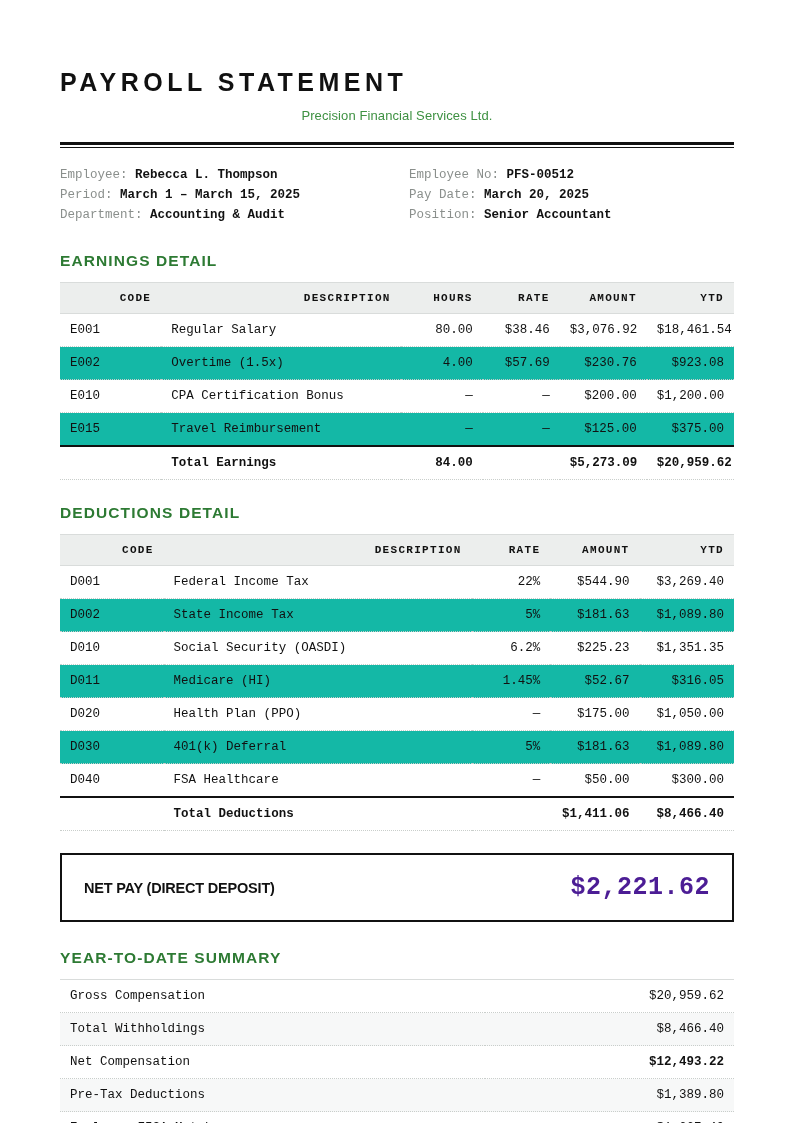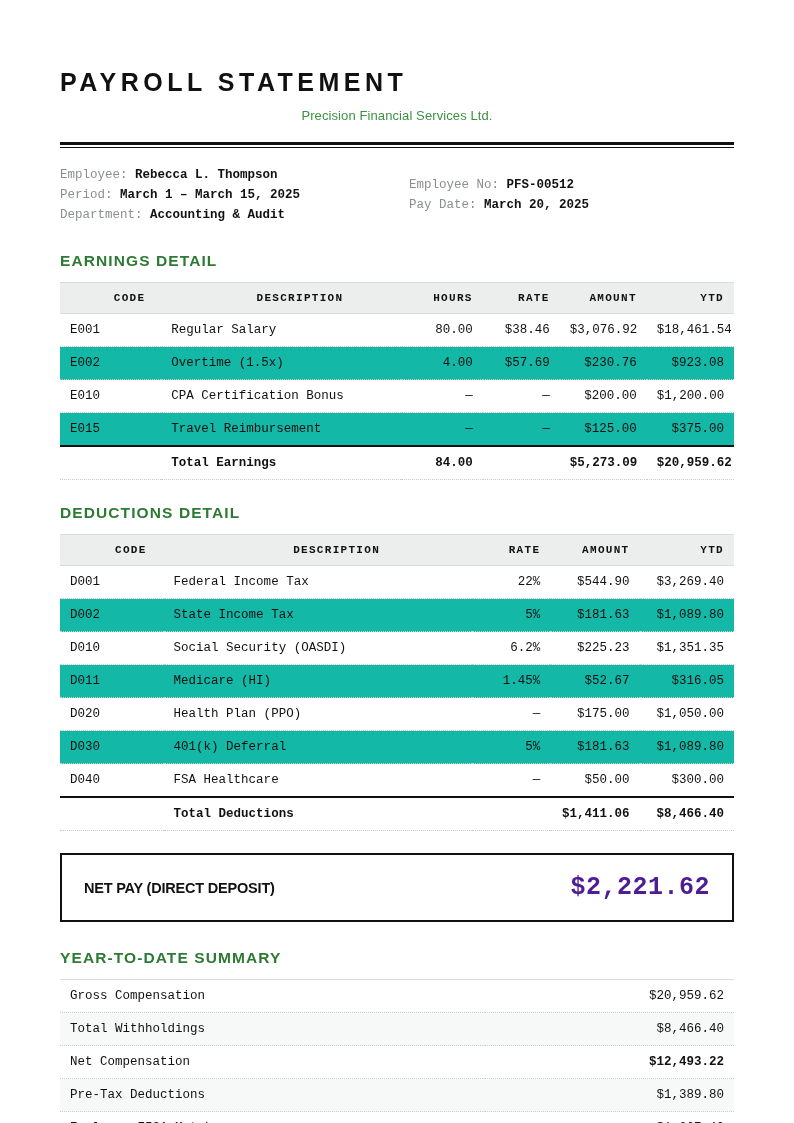--- a/index.html
+++ b/index.html
@@ -48,21 +48,20 @@
     content: "";
     display: block;
     margin-top: 2px;
     border-top: 1px solid #111111;
   }
 
   
   .meta {
     display: flex;
     margin-top: 17px;
-    align-items: center;
   }
   .meta-col { width: 50%; }
   .meta-col.right { padding-left: 24px; }
   .meta-row {
     font-family: "Liberation Mono", monospace;
     font-size: 12.5px;
     line-height: 20px;
     white-space: nowrap;
   }
   .meta-label { color: #8a8f8c; }
@@ -92,21 +91,21 @@
     font-size: 11px;
     font-weight: bold;
     letter-spacing: 1.3px;
     color: #111111;
     padding: 9px 10px;
     text-align: right;
     border-top: 1px solid #d9dcdb;
     border-bottom: 1px solid #d9dcdb;
     white-space: nowrap;
   }
-  table.grid thead th.l { text-align: center; padding-left: 48px; }
+  table.grid thead th.l { text-align: right; padding-left: 48px; }
   table.grid tbody td {
     font-size: 12.5px;
     padding: 9px 10px;
     text-align: right;
     border-bottom: 1px dotted #c9cecb;
     white-space: nowrap;
     color: #111111;
   }
   table.grid tbody td.l { text-align: left; }
   table.grid tbody tr.alt td { background: #14b8a6; }
@@ -208,20 +207,24 @@
     </div>
     <div class="meta-col right">
       <div class="meta-row">
         <span class="meta-label">Employee No:</span>
         <span class="meta-value">PFS-00512</span>
       </div>
       <div class="meta-row">
         <span class="meta-label">Pay Date:</span>
         <span class="meta-value">March 20, 2025</span>
       </div>
+      <div class="meta-row">
+        <span class="meta-label">Position:</span>
+        <span class="meta-value">Senior Accountant</span>
+      </div>
     </div>
   </div>
 
   <div class="section-title">EARNINGS DETAIL</div>
   <table class="grid">
     <thead>
       <tr>
         <th class="l c-code">CODE</th>
         <th class="l c-desc-e">DESCRIPTION</th>
         <th class="c-hours">HOURS</th>

